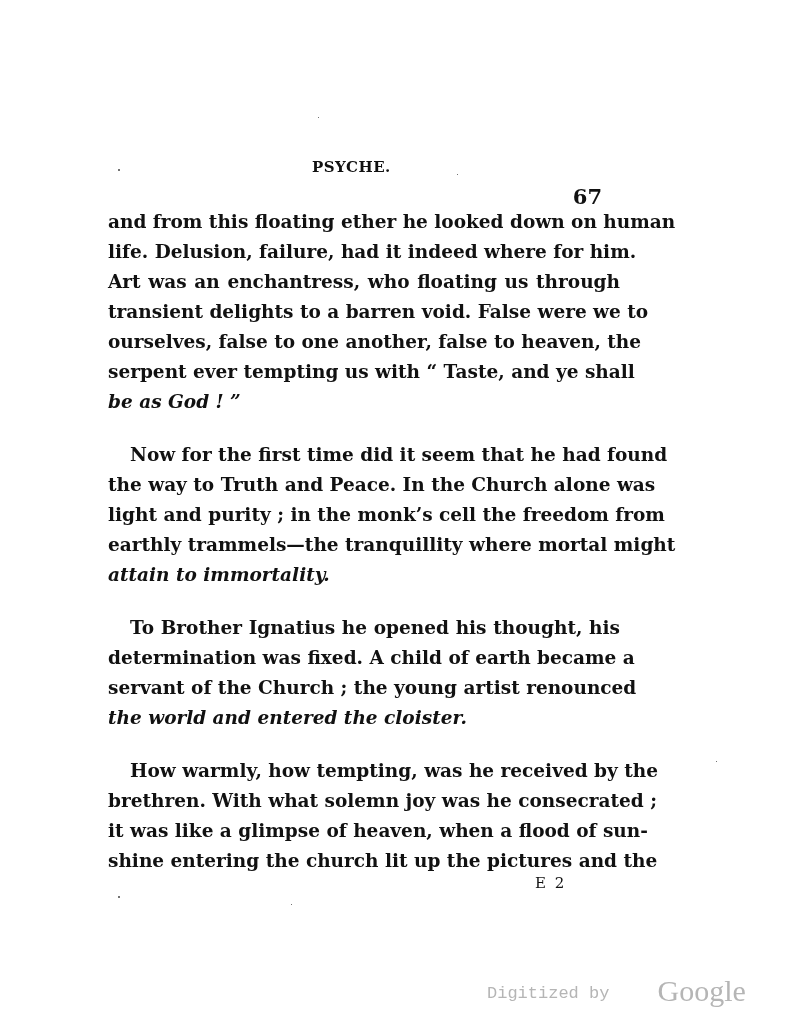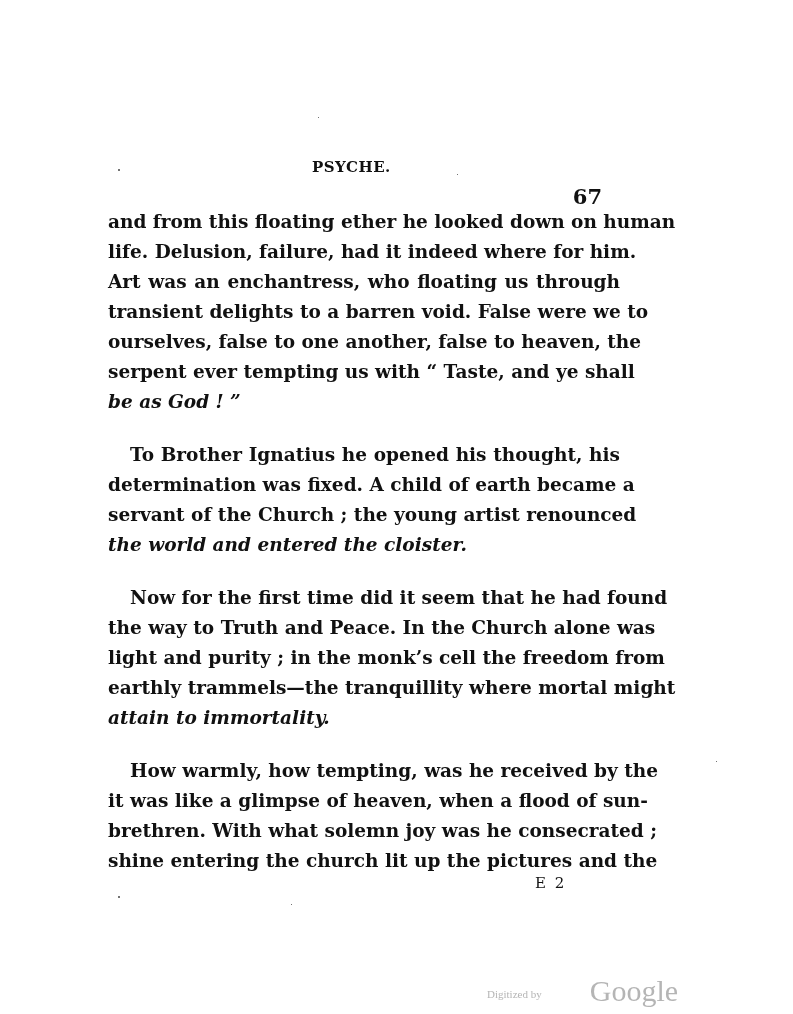--- a/index.html
+++ b/index.html
@@ -9,21 +9,21 @@
     .header { position: absolute; top: 142px; left: 90px; width: 512px; height: 30px; }
     .running-title { position: absolute; left: 222px; top: 0; font-size: 15px; font-weight: bold; letter-spacing: 0.5px; }
     .page-number { position: absolute; right: 0; top: -2px; font-size: 21px; font-weight: bold; margin-top: 28px; }
     .body-text { position: absolute; left: 90px; top: 191px; width: 512px; margin-left: 18px; }
     .line { font-size: 18.5px; line-height: 30px; height: 30px; font-weight: bold; text-align: justify; text-align-last: justify; white-space: nowrap; overflow: visible; }
     .line.last { text-align-last: left; font-style: italic; }
     .line.indent { padding-left: 22px; }
     .para { margin-bottom: 23px; }
     .signature { position: absolute; left: 508px; top: 858px; font-size: 15px; font-weight: normal; letter-spacing: 2px; margin-left: 27px; }
     .watermark { position: absolute; left: 487px; top: 958px; color: #b5b5b5; }
-    .wm-small { font-family: Liberation Serif, serif; font-size: 11px; vertical-align: 3px; }
+    .wm-small { font-family: Liberation Mono, monospace; font-size: 17px; vertical-align: 3px; }
     .wm-big { font-family: "Liberation Serif", serif; font-size: 30px; margin-left: 43px; }
     .speck { position: absolute; width: 2px; height: 2px; background: #444; border-radius: 1px; }
   </style>
 </head>
 <body>
 
 <div class="page">
 
   <div class="speck" style="left:118px;top:153px;"></div>
   <div class="speck" style="left:318px;top:101px;width:1px;height:1px;"></div>
@@ -41,36 +41,36 @@
     <div class="para">
       <div class="line">and from this floating ether he looked down on human</div>
       <div class="line">life.  Delusion, failure, had it indeed where for him.</div>
       <div class="line">Art was an enchantress, who floating us through</div>
       <div class="line">transient delights to a barren void.  False were we to</div>
       <div class="line">ourselves, false to one another, false to heaven, the</div>
       <div class="line">serpent ever tempting us with “ Taste, and ye shall</div>
       <div class="line last">be as God ! ”</div>
     </div>
     <div class="para">
-      <div class="line indent">To Brother Ignatius he opened his thought, his</div>
-      <div class="line">determination was fixed.  A child of earth became a</div>
-      <div class="line">servant of the Church ; the young artist renounced</div>
-      <div class="line last">the world and entered the cloister.</div>
-    </div>
-    <div class="para">
       <div class="line indent">Now for the first time did it seem that he had found</div>
       <div class="line">the way to Truth and Peace.  In the Church alone was</div>
       <div class="line">light and purity ; in the monk’s cell the freedom from</div>
       <div class="line">earthly trammels—the tranquillity where mortal might</div>
       <div class="line last">attain to immortality.</div>
     </div>
     <div class="para">
+      <div class="line indent">To Brother Ignatius he opened his thought, his</div>
+      <div class="line">determination was fixed.  A child of earth became a</div>
+      <div class="line">servant of the Church ; the young artist renounced</div>
+      <div class="line last">the world and entered the cloister.</div>
+    </div>
+    <div class="para">
       <div class="line indent">How warmly, how tempting, was he received by the</div>
+      <div class="line">brethren.  With what solemn joy was he consecrated ;</div>
       <div class="line">it was like a glimpse of heaven, when a flood of sun-</div>
-      <div class="line">brethren.  With what solemn joy was he consecrated ;</div>
       <div class="line">shine entering the church lit up the pictures and the</div>
     </div>
   </div>
 
   <div class="signature">E 2</div>
 
   <div class="watermark">
     <span class="wm-small">Digitized by</span>
     <span class="wm-big">Google</span>
   </div>

